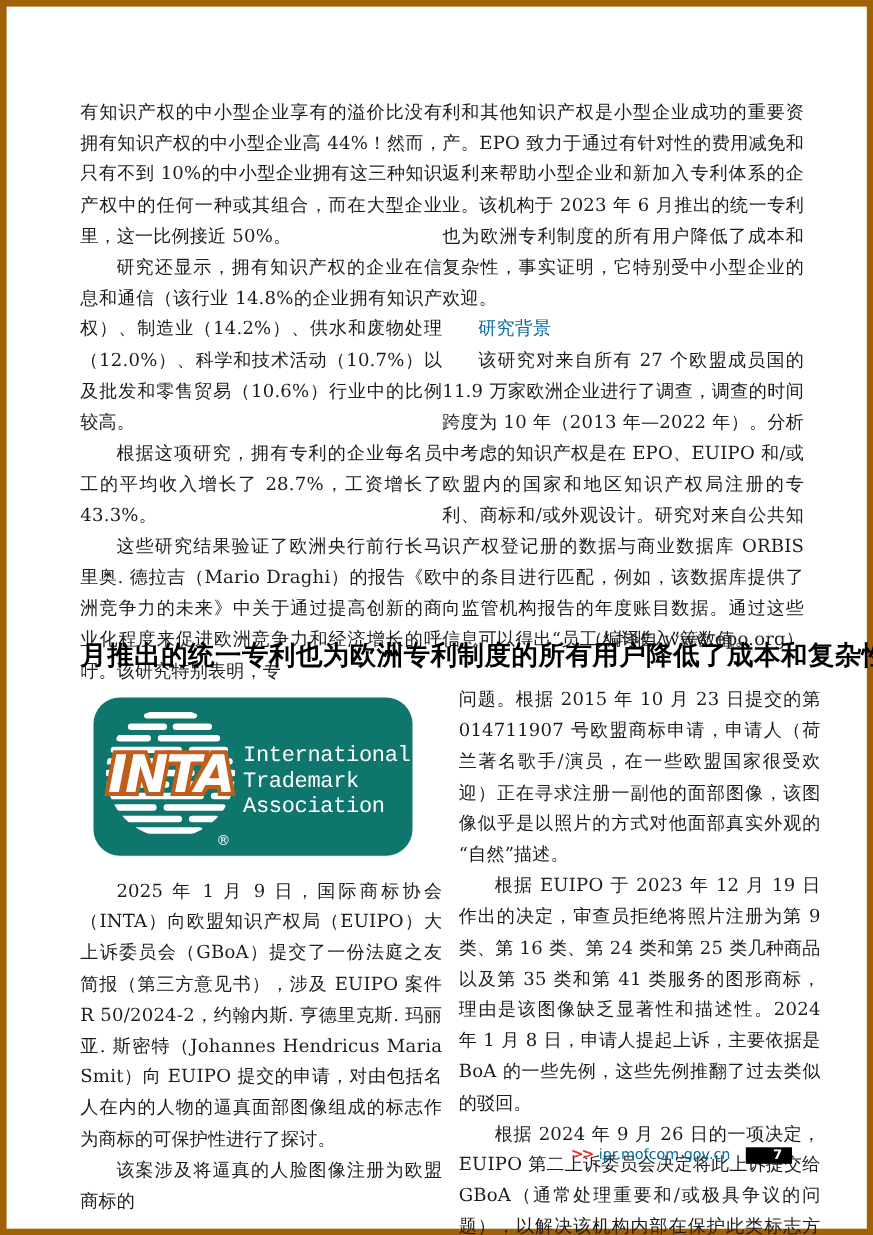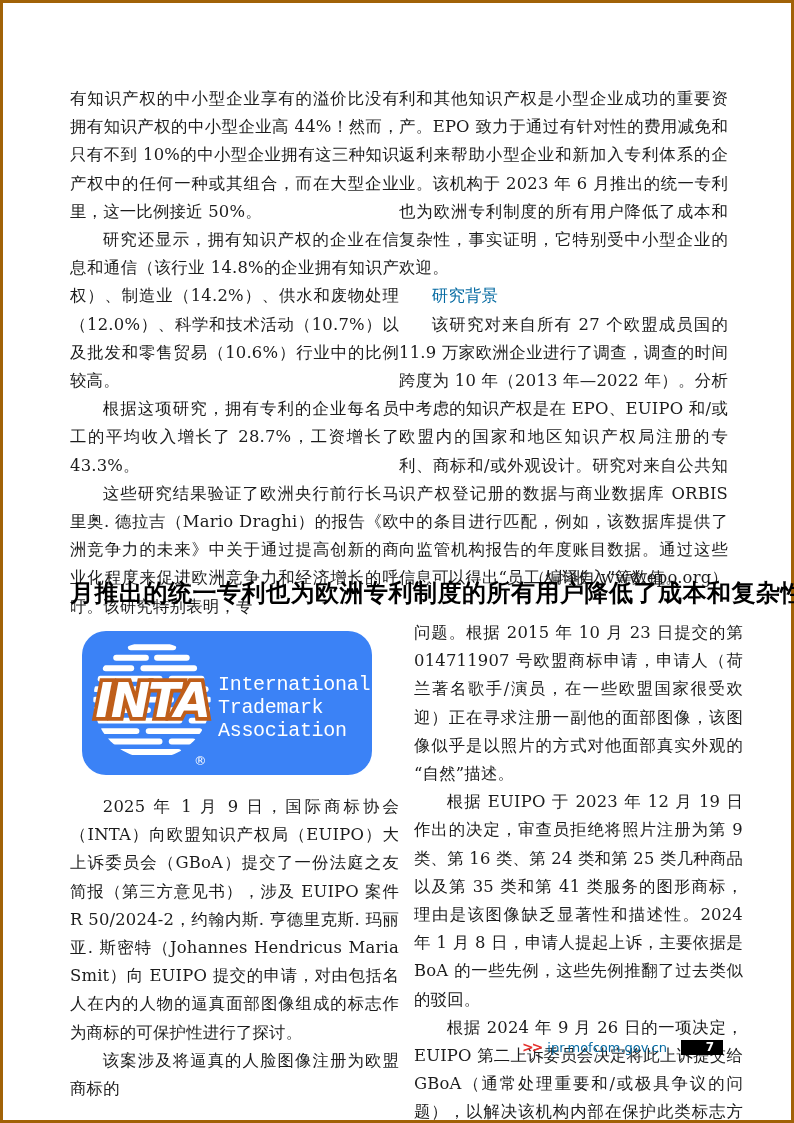--- a/index.html
+++ b/index.html
@@ -6,21 +6,21 @@
   body {
     width: 794px; height: 1123px;
     background: #ffffff;
     position: relative;
     font-family: "DejaVu Serif", serif;
     color: #1c1c1c;
     overflow: hidden;
   }
   .page {
     position: absolute; inset: 0;
-    border: 3px solid #a16207;
+    border: 6px solid #a16207;
     box-sizing: border-box;
     background: #ffffff;
   }
   
   .col {
     position: absolute;
     width: 329px;
     text-align: justify;
     font-size: 16.4px;
     line-height: 28.2px;
@@ -51,21 +51,21 @@
     font-weight: bold;
     font-size: 24px;
     line-height: 34px;
     color: #000;
     letter-spacing: 0.5px;
     white-space: nowrap;
   }
   
   .inta-logo {
     width: 290px; height: 144px;
-    background: #3b82f6;
+    background: #0f766e;
     border-radius: 24px;
     margin: 16px 0 18px 12px;
     display: flex;
     align-items: center;
     box-sizing: border-box;
   }
   .inta-globe { margin-left: 6px; flex: 0 0 auto; }
   .inta-text {
     color: #ffffff;
     font-family: Liberation Mono, monospace;

